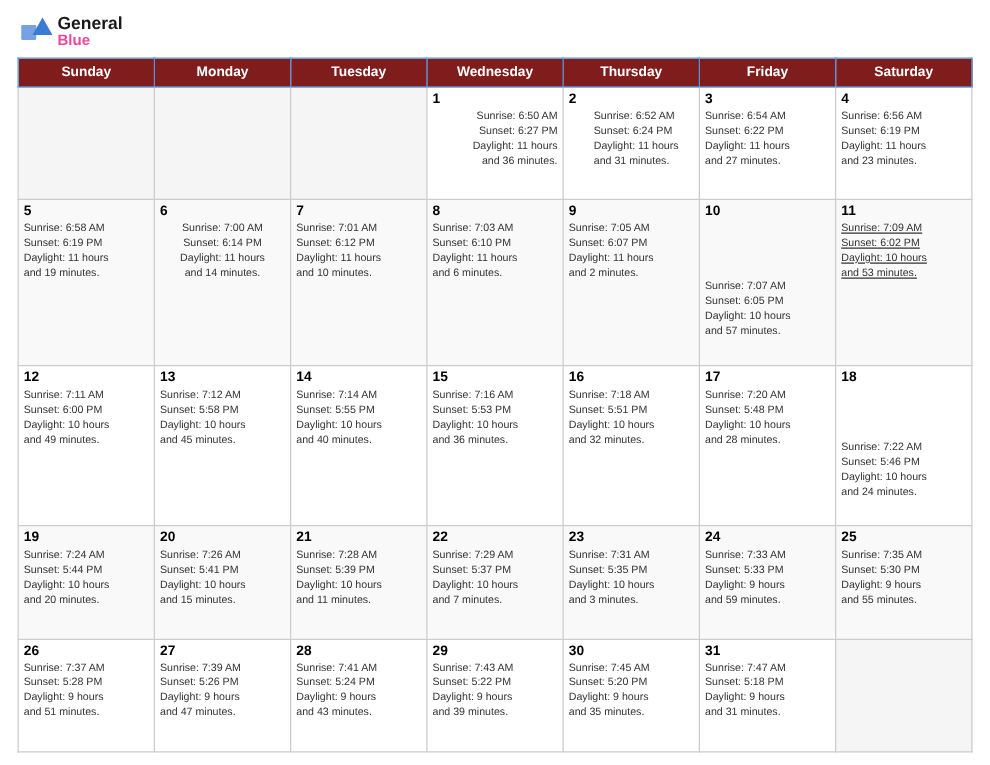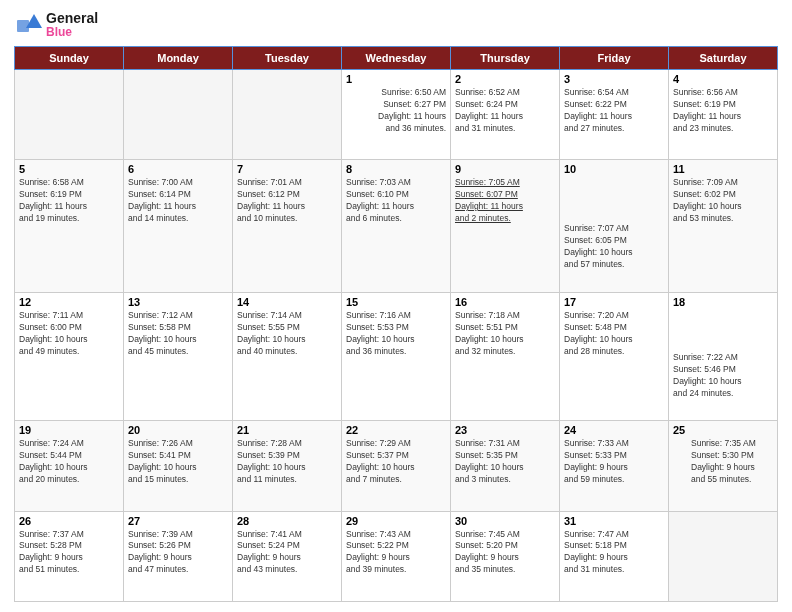--- a/index.html
+++ b/index.html
@@ -127,21 +127,21 @@
           <td class="empty"></td>
           <td>
             <span class="day-num">1</span>
             <div class="day-info" style="white-space: pre-line; text-align: right;">Sunrise: 6:50 AM
 Sunset: 6:27 PM
 Daylight: 11 hours
 and 36 minutes.</div>
           </td>
           <td>
             <span class="day-num">2</span>
-            <div class="day-info" style="white-space: pre-line;">Sunrise: 6:52 AM
+            <div class="day-info" style="white-space: pre-line; margin-left: 20px;">Sunrise: 6:52 AM
 Sunset: 6:24 PM
 Daylight: 11 hours
 and 31 minutes.</div>
           </td>
           <td>
             <span class="day-num">3</span>
             <div class="day-info" style="white-space: pre-line;">Sunrise: 6:54 AM
 Sunset: 6:22 PM
 Daylight: 11 hours
 and 27 minutes.</div>
@@ -157,56 +157,56 @@
         <tr>
           <td>
             <span class="day-num">5</span>
             <div class="day-info" style="white-space: pre-line;">Sunrise: 6:58 AM
 Sunset: 6:19 PM
 Daylight: 11 hours
 and 19 minutes.</div>
           </td>
           <td>
             <span class="day-num">6</span>
-            <div class="day-info" style="white-space: pre-line;">Sunrise: 7:00 AM
+            <div class="day-info" style="white-space: pre-line; text-align: center;">Sunrise: 7:00 AM
 Sunset: 6:14 PM
 Daylight: 11 hours
 and 14 minutes.</div>
           </td>
           <td>
             <span class="day-num">7</span>
             <div class="day-info" style="white-space: pre-line;">Sunrise: 7:01 AM
 Sunset: 6:12 PM
 Daylight: 11 hours
 and 10 minutes.</div>
           </td>
           <td>
             <span class="day-num">8</span>
             <div class="day-info" style="white-space: pre-line;">Sunrise: 7:03 AM
 Sunset: 6:10 PM
 Daylight: 11 hours
 and 6 minutes.</div>
           </td>
           <td>
             <span class="day-num">9</span>
-            <div class="day-info" style="white-space: pre-line; text-decoration: underline;">Sunrise: 7:05 AM
+            <div class="day-info" style="white-space: pre-line;">Sunrise: 7:05 AM
 Sunset: 6:07 PM
 Daylight: 11 hours
 and 2 minutes.</div>
           </td>
           <td>
             <span class="day-num">10</span>
             <div class="day-info" style="white-space: pre-line; margin-top: 48px;">Sunrise: 7:07 AM
 Sunset: 6:05 PM
 Daylight: 10 hours
 and 57 minutes.</div>
           </td>
           <td>
             <span class="day-num">11</span>
-            <div class="day-info" style="white-space: pre-line;">Sunrise: 7:09 AM
+            <div class="day-info" style="white-space: pre-line; text-decoration: underline;">Sunrise: 7:09 AM
 Sunset: 6:02 PM
 Daylight: 10 hours
 and 53 minutes.</div>
           </td>
         </tr>
         <tr>
           <td>
             <span class="day-num">12</span>
             <div class="day-info" style="white-space: pre-line;">Sunrise: 7:11 AM
 Sunset: 6:00 PM
@@ -294,21 +294,21 @@
           </td>
           <td>
             <span class="day-num">24</span>
             <div class="day-info" style="white-space: pre-line;">Sunrise: 7:33 AM
 Sunset: 5:33 PM
 Daylight: 9 hours
 and 59 minutes.</div>
           </td>
           <td>
             <span class="day-num">25</span>
-            <div class="day-info" style="white-space: pre-line; margin-left: 18px;">Sunrise: 7:35 AM
+            <div class="day-info" style="white-space: pre-line;">Sunrise: 7:35 AM
 Sunset: 5:30 PM
 Daylight: 9 hours
 and 55 minutes.</div>
           </td>
         </tr>
         <tr>
           <td>
             <span class="day-num">26</span>
             <div class="day-info" style="white-space: pre-line;">Sunrise: 7:37 AM
 Sunset: 5:28 PM

